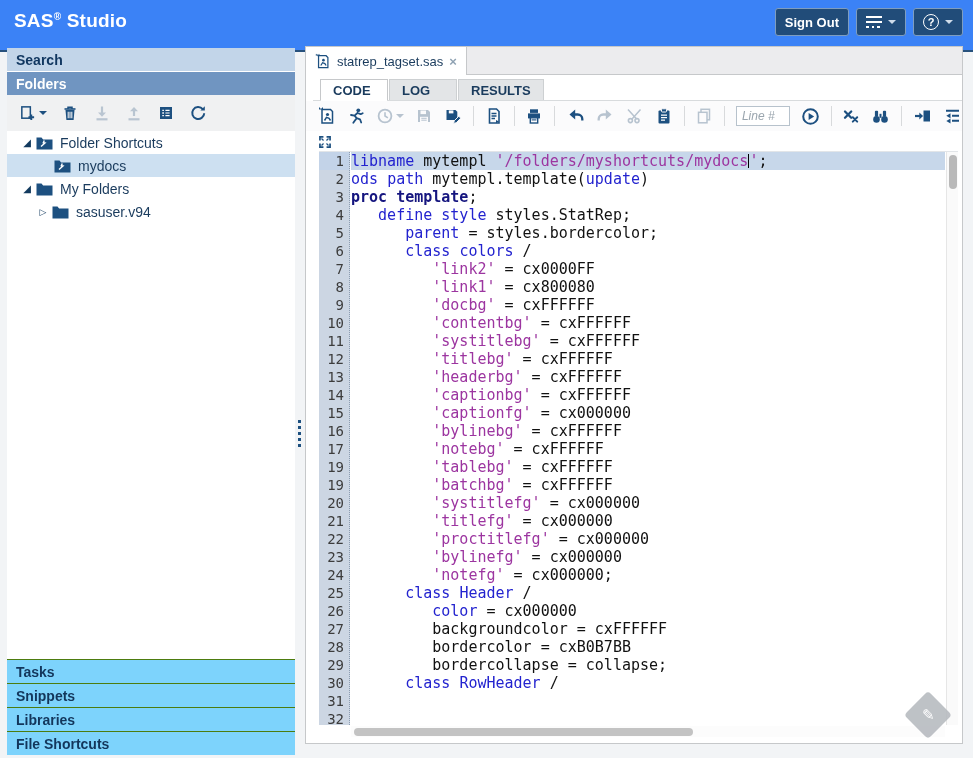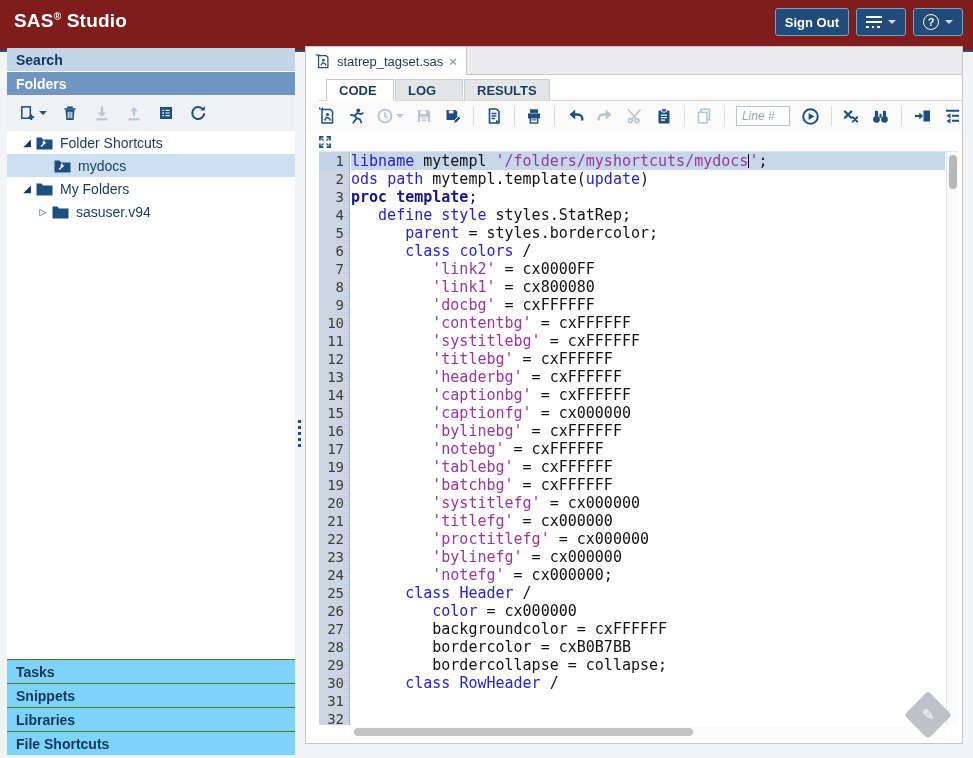--- a/index.html
+++ b/index.html
@@ -1,20 +1,20 @@
 <!DOCTYPE html>
 <html><head>
 <meta charset="utf-8">
 <style>
   * { margin:0; padding:0; box-sizing:border-box; }
   html,body { width:973px; height:758px; font-family:"Liberation Sans",sans-serif; }
   .stage { position:relative; width:973px; height:758px; background:#f2f4f6; overflow:hidden; }
 
   
-  .topbar { position:absolute; left:0; top:0; width:973px; height:52px; background:#7f1d1d; border-bottom:2px solid #27517d; }
+  .topbar { position:absolute; left:0; top:0; width:973px; height:52px; background:#3b82f6; border-bottom:2px solid #27517d; }
   .brand { position:absolute; left:14px; top:10px; color:#fff; font-size:19px; font-weight:bold; letter-spacing:.2px; }
   .brand sup { font-size:10px; }
   .topbar-right { position:absolute; right:10px; top:8px; display:flex; gap:7px; }
   .tb-btn { height:28px; background:#214c79; border:1px solid #7e9dbf; border-radius:3px; color:#fff;
             display:flex; align-items:center; gap:6px; padding:0 9px; cursor:pointer; }
   .tb-btn .lbl { font-size:13px; font-weight:bold; }
   .caret { width:0; height:0; border-left:4px solid transparent; border-right:4px solid transparent; border-top:4px solid #cfdcea; }
   .menu-glyph { display:flex; flex-direction:column; gap:3px; }
   .menu-glyph .bar { width:16px; height:2px; background:#fff; }
   .menu-glyph .dots { display:flex; gap:3px; }
@@ -48,21 +48,21 @@
   .splitter .dots i { width:3px; height:3px; background:#1d5080; display:block; }
 
   
   .main { position:absolute; left:305px; top:46px; width:658px; height:698px; background:#fff; border:1px solid #c6c8ca; }
   .tabstrip { position:absolute; left:0; top:0; right:0; height:28px; background:#ececee; border-bottom:1px solid #c6c8ca; }
   .tab { position:absolute; left:0; top:0; height:28px; background:#fff; border-right:1px solid #c6c8ca;
          display:flex; align-items:center; padding:0 9px; gap:6px; cursor:pointer; }
   .tab-title { font-size:13px; color:#1a3b5d; }
   .tab-close { font-size:13px; color:#8fa2b3; font-weight:bold; cursor:pointer; line-height:1; }
 
-  .subtabs { position:absolute; left:13px; top:28px; right:0; height:26px; background:#fff; border-bottom:1px solid #d8dbdd;
+  .subtabs { position:absolute; left:7px; top:28px; right:0; height:26px; background:#fff; border-bottom:1px solid #d8dbdd;
              display:flex; align-items:flex-end; padding-left:7px; }
   .subtab { height:21px; display:flex; align-items:center; padding:0 12px; font-size:13px; font-weight:bold; color:#1a3b5d;
             background:#e3e5e7; border:1px solid #cdd0d2; border-bottom:none; margin-right:1px; min-width:68px; cursor:pointer; }
   .subtab.active { background:#fff; border-color:#c6c8ca; position:relative; }
   .subtab.active:after { content:""; position:absolute; left:0; right:0; bottom:-1px; height:1px; background:#fff; }
 
   .toolbar { position:absolute; left:0; top:54px; right:0; height:30px; background:#fbfbfc; display:flex; align-items:center;
              gap:11px; padding-left:12px; }
   .tbtn { color:#1d5080; display:flex; align-items:center; gap:2px; cursor:pointer; }
   .tbtn.disabled { color:#b7c3cf; cursor:default; }

